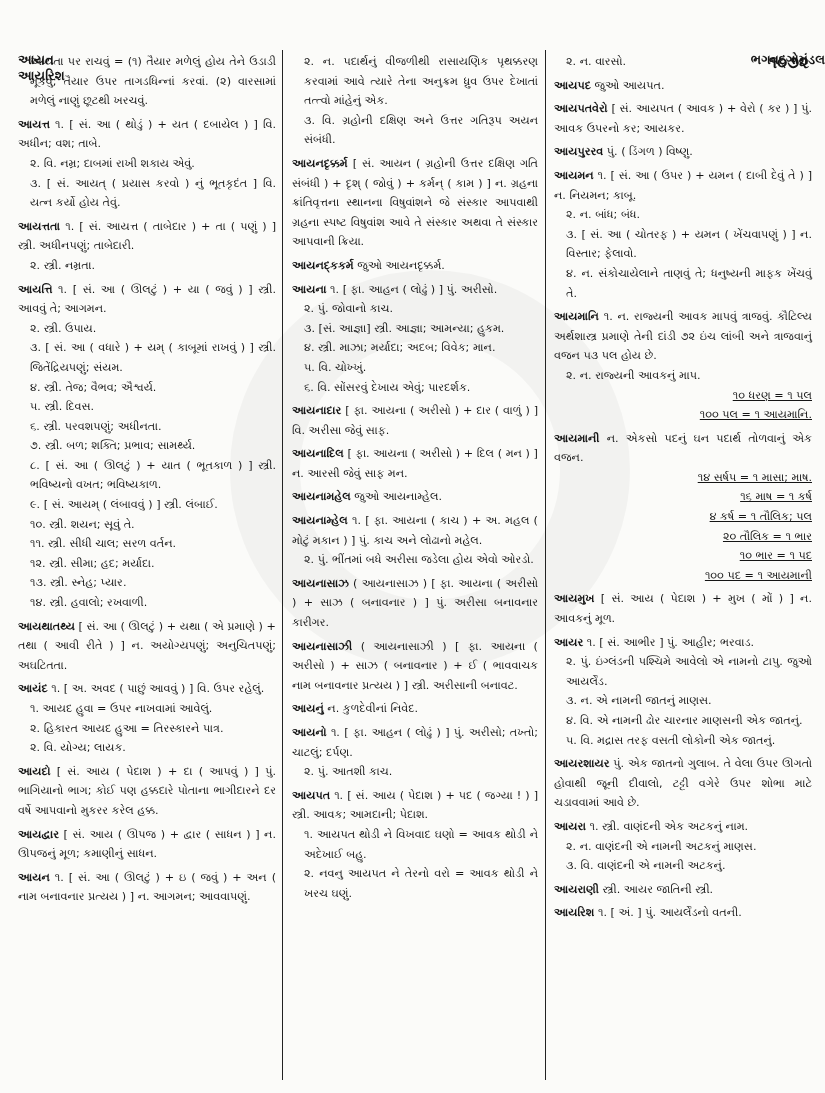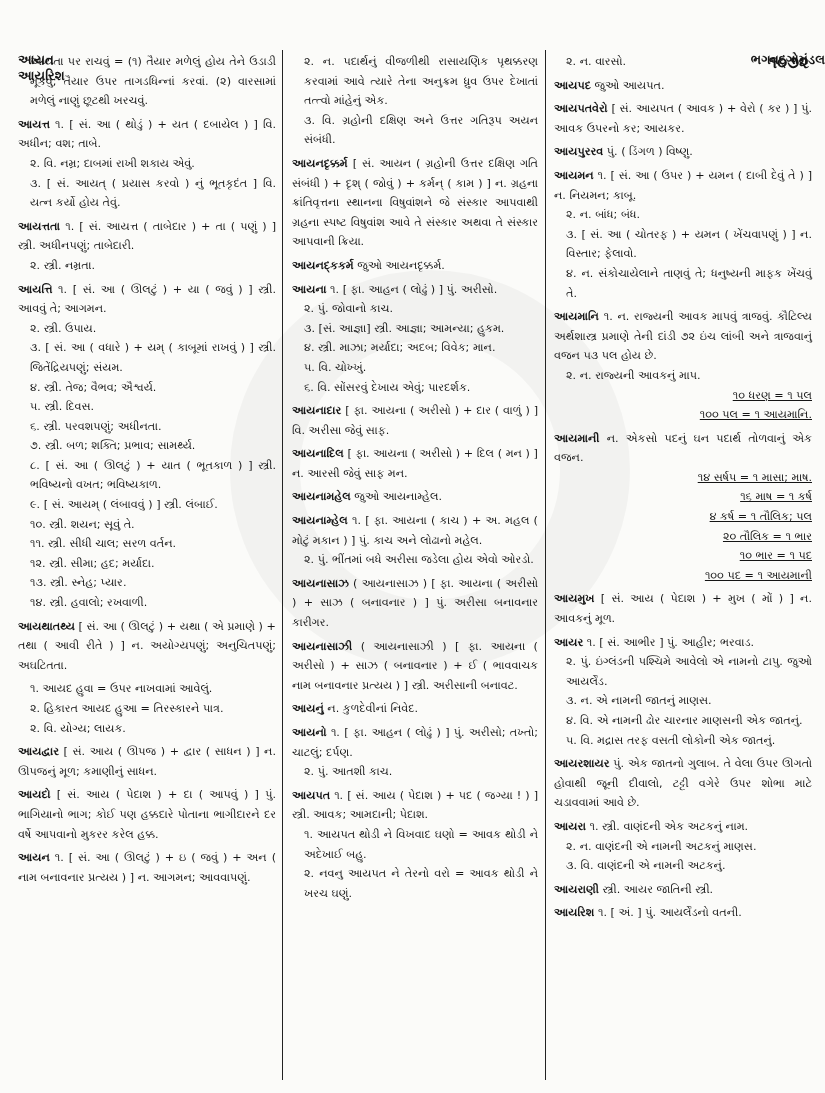--- a/index.html
+++ b/index.html
@@ -72,29 +72,30 @@
       <div class="line">૧૦. સ્ત્રી. શયન; સૂવું તે.</div>
       <div class="line">૧૧. સ્ત્રી. સીધી ચાલ; સરળ વર્તન.</div>
       <div class="line">૧૨. સ્ત્રી. સીમા; હદ; મર્યાદા.</div>
       <div class="line">૧૩. સ્ત્રી. સ્નેહ; પ્યાર.</div>
       <div class="line">૧૪. સ્ત્રી. હવાલો; રખવાળી.</div>
     </div>
     <div class="entry">
       <div class="line cont"><span class="hw">આયથાતથ્ય</span> <span>[ સં. આ ( ઊલટું ) + યથા ( એ પ્રમાણે ) + તથા ( આવી રીતે ) ] ન. અયોગ્યપણું; અનુચિતપણું; અઘટિતતા.</span></div>
     </div>
     <div class="entry">
+      <div class="line cont"><span class="hw">આયંદ</span> <span>૧. [ અ. અવદ ( પાછું આવવું ) ] વિ. ઉપર રહેલું.</span></div>
       <div class="line">૧. આયદ હુવા = ઉપર નાખવામાં આવેલું.</div>
       <div class="line">૨. હિકારત આયદ હુઆ = તિરસ્કારને પાત્ર.</div>
       <div class="line">૨. વિ. યોગ્ય; લાયક.</div>
     </div>
     <div class="entry">
+      <div class="line cont"><span class="hw">આયદો</span> <span>[ સં. આય ( પેદાશ ) + દા ( આપવું ) ] પું. ભાગિયાનો ભાગ; કોઈ પણ હક્કદારે પોતાના ભાગીદારને દર વર્ષે આપવાનો મુકરર કરેલ હક્ક.</span></div>
+    </div>
+    <div class="entry">
       <div class="line cont"><span class="hw">આયદ્વાર</span> <span>[ સં. આય ( ઊપજ ) + દ્વાર ( સાધન ) ] ન. ઊપજનું મૂળ; કમાણીનું સાધન.</span></div>
-    </div>
-    <div class="entry">
-      <div class="line cont"><span class="hw">આયદો</span> <span>[ સં. આય ( પેદાશ ) + દા ( આપવું ) ] પું. ભાગિયાનો ભાગ; કોઈ પણ હક્કદારે પોતાના ભાગીદારને દર વર્ષે આપવાનો મુકરર કરેલ હક્ક.</span></div>
     </div>
     <div class="entry">
       <div class="line cont"><span class="hw">આયન</span> <span>૧. [ સં. આ ( ઊલટું ) + ઇ ( જવું ) + અન ( નામ બનાવનાર પ્રત્યય ) ] ન. આગમન; આવવાપણું.</span></div>
     </div>
   </div>
 <div class="col col2">
     <div class="entry">
       <div class="line"><span>૨. ન. પદાર્થનું વીજળીથી રાસાયણિક પૃથક્કરણ કરવામાં આવે ત્યારે તેના અનુક્રમ ધ્રુવ ઉપર દેખાતાં તત્ત્વો માંહેનું એક.</span></div>
       <div class="line">૩. વિ. ગ્રહોની દક્ષિણ અને ઉત્તર ગતિરૂપ અયન સંબંધી.</div>
     </div>

